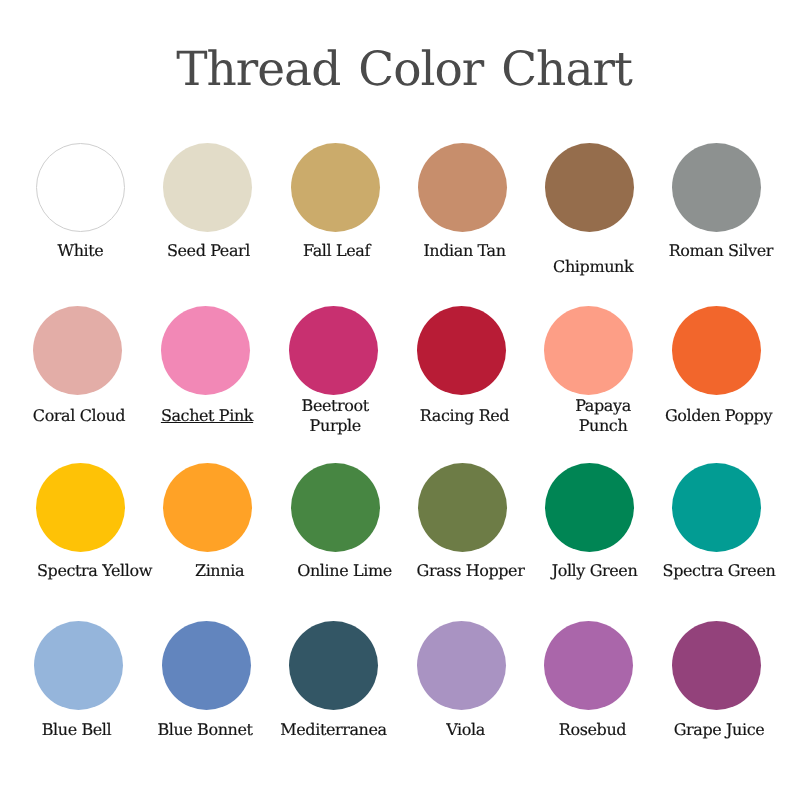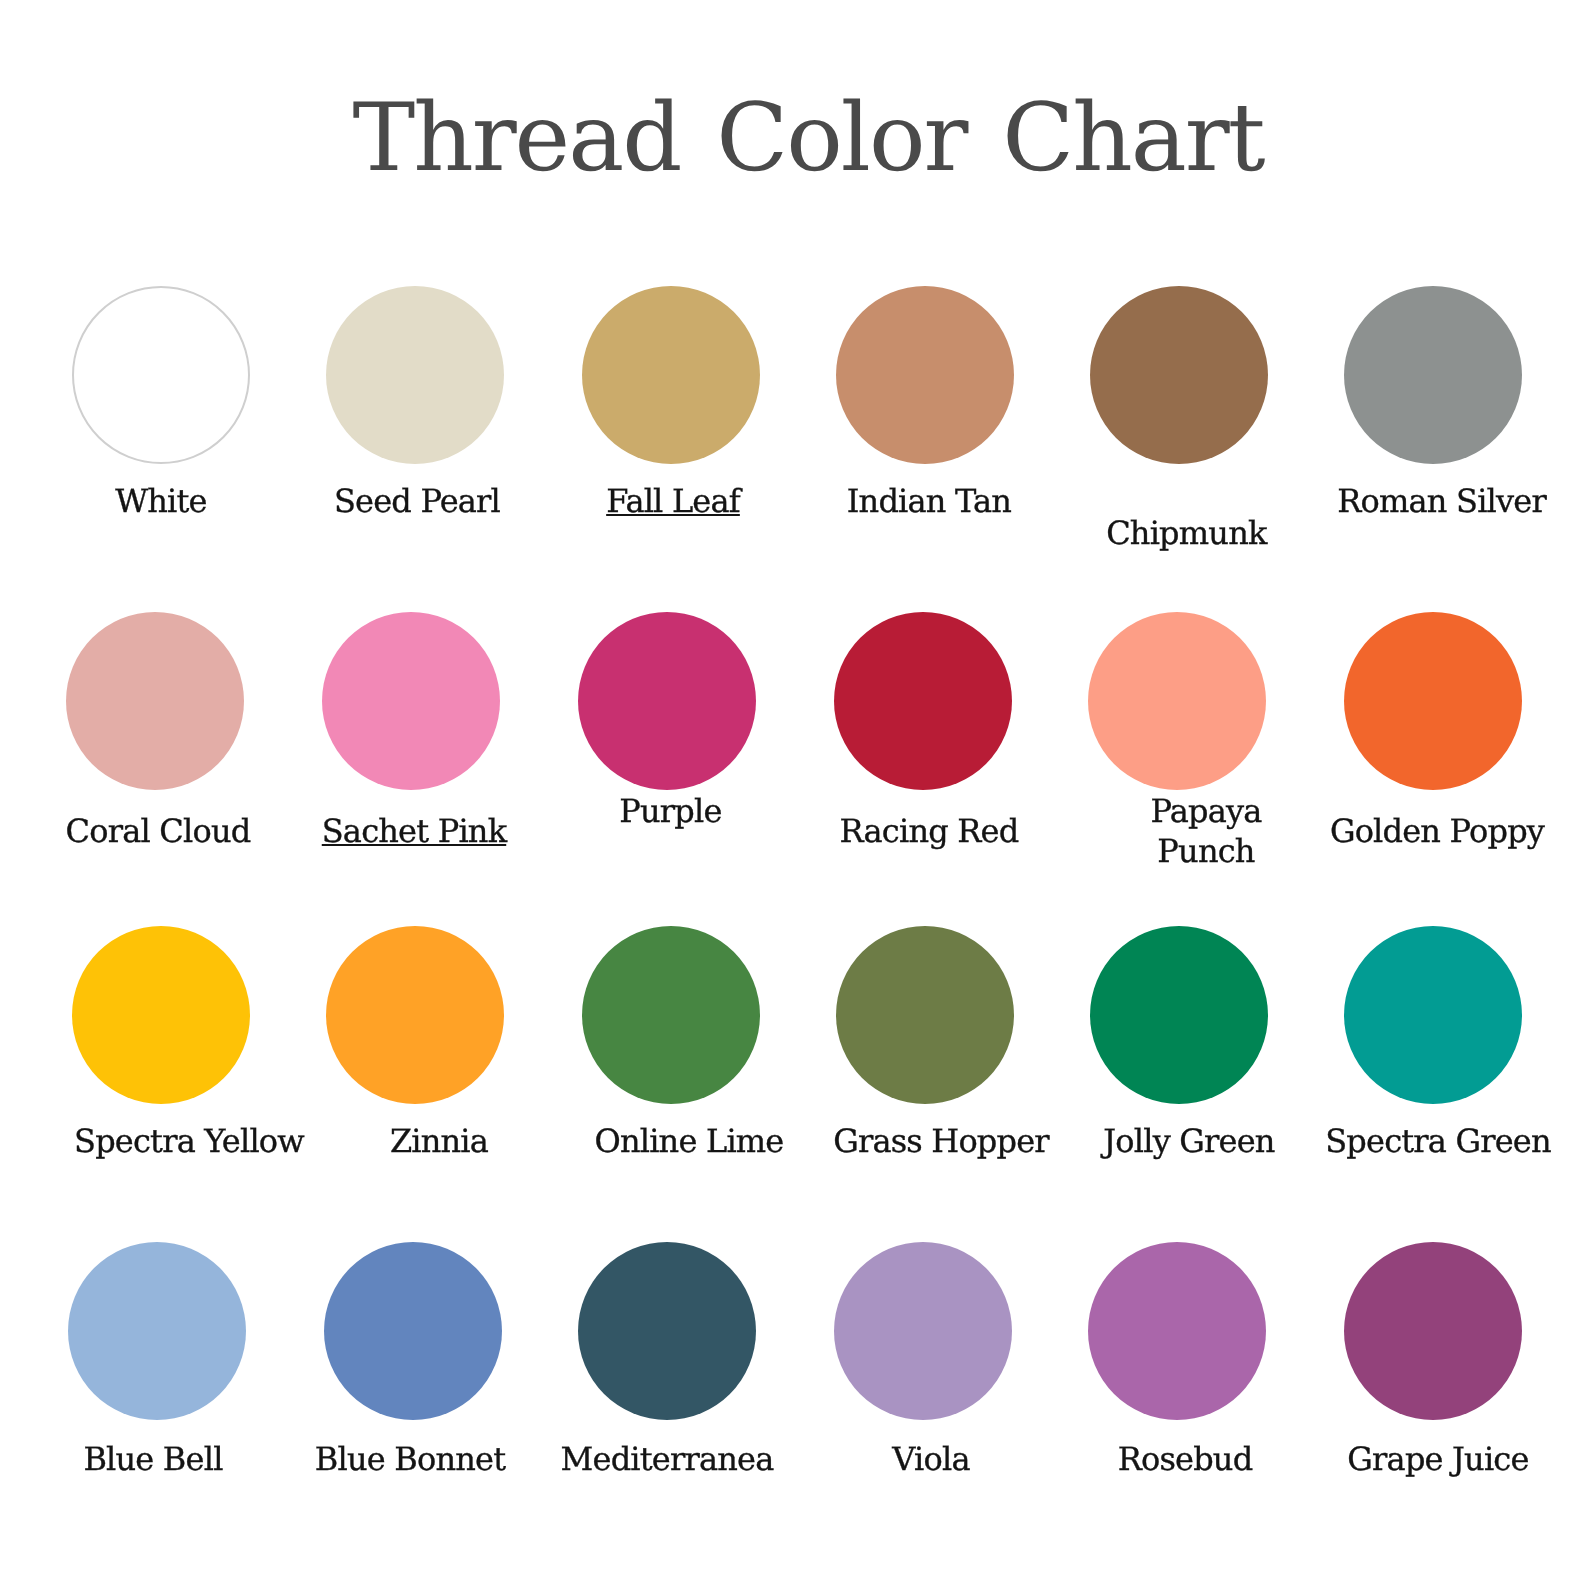--- a/index.html
+++ b/index.html
@@ -87,21 +87,21 @@
         </div>
       </div>
       <div class="swatch-cell">
         <div class="swatch-dot" style="width: 89.2px; height: 89.2px; left: 163px; top: 143.2px; background: rgb(226, 220, 200);"></div>
         <div class="swatch-label" style="left: 78.5px; top: 241px;">
           <div>Seed Pearl</div>
         </div>
       </div>
       <div class="swatch-cell">
         <div class="swatch-dot" style="width: 89.2px; height: 89.2px; left: 290.6px; top: 143.2px; background: rgb(203, 171, 107);"></div>
-        <div class="swatch-label" style="left: 206.5px; top: 241px; text-decoration: underline;">
+        <div class="swatch-label" style="left: 206.5px; top: 241px;">
           <div>Fall Leaf</div>
         </div>
       </div>
       <div class="swatch-cell">
         <div class="swatch-dot" style="width: 89.2px; height: 89.2px; left: 417.9px; top: 143.2px; background: rgb(199, 142, 108);"></div>
         <div class="swatch-label" style="left: 334.5px; top: 241px;">
           <div>Indian Tan</div>
         </div>
       </div>
       <div class="swatch-cell">
@@ -124,20 +124,21 @@
       </div>
       <div class="swatch-cell">
         <div class="swatch-dot" style="width: 89.2px; height: 89.2px; left: 160.9px; top: 306px; background: rgb(242, 136, 182);"></div>
         <div class="swatch-label" style="left: 77px; top: 405.5px; text-decoration: underline;">
           <div>Sachet Pink</div>
         </div>
       </div>
       <div class="swatch-cell">
         <div class="swatch-dot" style="width: 89.2px; height: 89.2px; left: 288.7px; top: 306px; background: rgb(200, 48, 112);"></div>
         <div class="swatch-label" style="left: 205.2px; top: 395.6px;">
+          <div>Beetroot</div>
           <div>Purple</div>
         </div>
       </div>
       <div class="swatch-cell">
         <div class="swatch-dot" style="width: 89.2px; height: 89.2px; left: 416.5px; top: 306px; background: rgb(184, 28, 54);"></div>
         <div class="swatch-label" style="left: 334.5px; top: 405.5px;">
           <div>Racing Red</div>
         </div>
       </div>
       <div class="swatch-cell">

